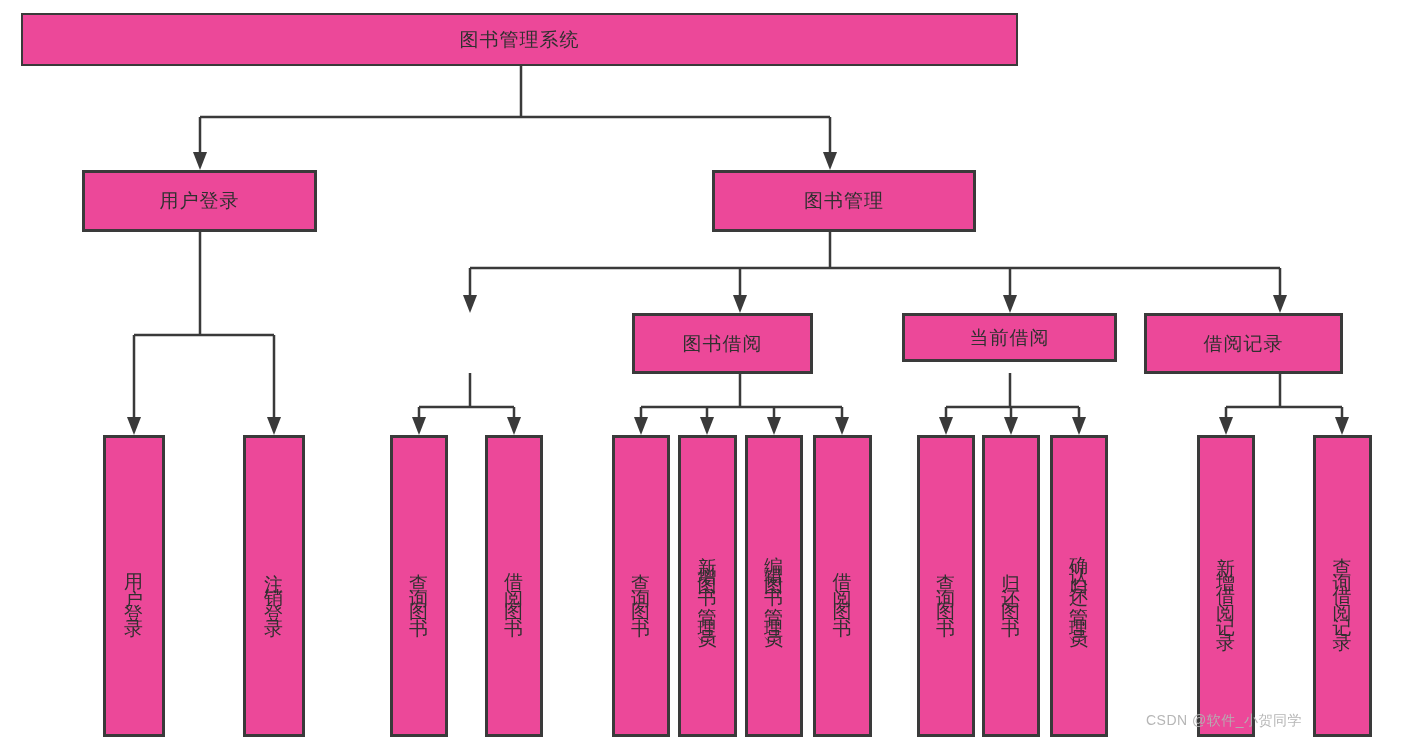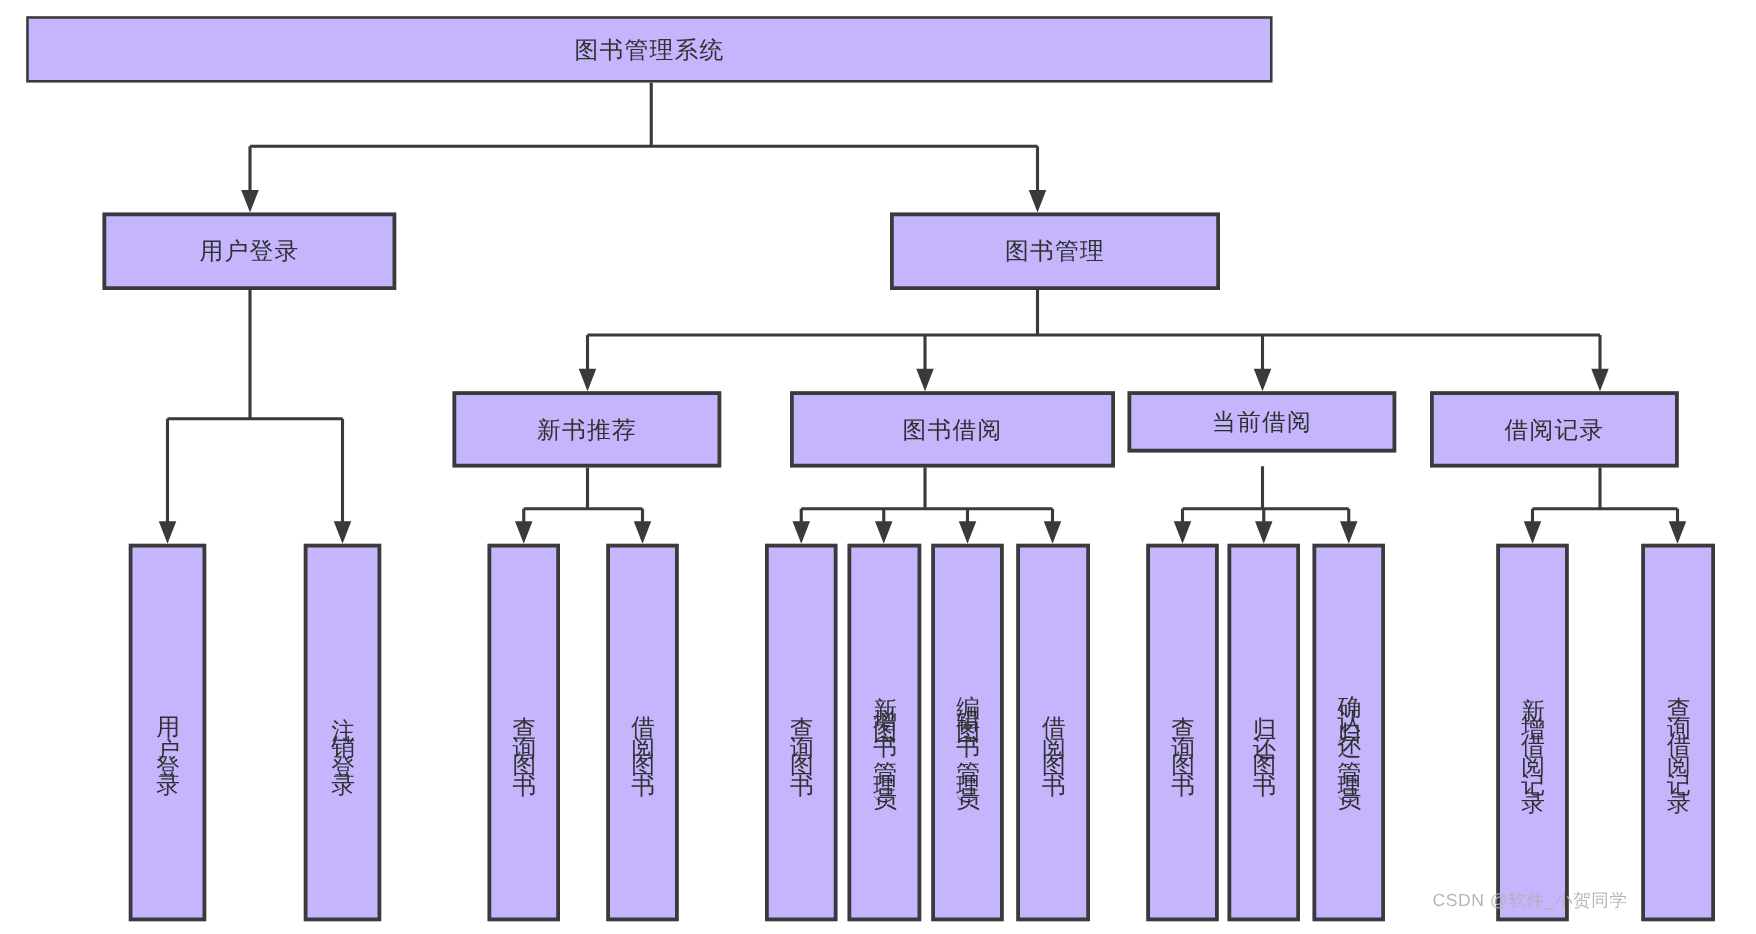--- a/index.html
+++ b/index.html
@@ -12,21 +12,21 @@
     overflow: hidden;
   }
   .connectors {
     position: absolute;
     left: 0; top: 0;
     width: 1405px; height: 747px;
   }
   .node {
     position: absolute;
     box-sizing: border-box;
-    background: #c4b5fd;
+    background: #ec4899;
     border: 3px solid #3a3a3a;
     color: #303030;
     display: flex;
     align-items: center;
     justify-content: center;
     font-size: 19px;
     letter-spacing: 1px;
     text-align: center;
   }
   .node.root { border-width: 2px; }
@@ -102,22 +102,21 @@
       <polygon points="1219,417 1233,417 1226,435"></polygon>
       <polygon points="1335,417 1349,417 1342,435"></polygon>
     </g>
   </svg>
 
   <div class="node root" style="left:21px; top:13px; width:997px; height:53px;">图书管理系统</div>
 
   <div class="node" style="left:82px; top:170px; width:235px; height:62px;">用户登录</div>
   <div class="node" style="left:712px; top:170px; width:264px; height:62px;">图书管理</div>
 
-  <div class="node" style="left:362px; top:313px; width:215px; height:61px;">新书推荐</div>
-  <div class="node" style="left:632px; top:313px; width:260px; height:61px;">图书借阅</div>
+  <div class="node" style="left:632px; top:313px; width:181px; height:61px;">图书借阅</div>
   <div class="node" style="left:902px; top:313px; width:215px; height:49px;">当前借阅</div>
   <div class="node" style="left:1144px; top:313px; width:199px; height:61px;">借阅记录</div>
 
   <div class="node v-node" style="left:103px; top:435px; width:62px; height:302px;">用户登录</div>
   <div class="node v-node" style="left:243px; top:435px; width:62px; height:302px;">注销登录</div>
 
   <div class="node v-node" style="left:390px; top:435px; width:58px; height:302px;">查询图书</div>
   <div class="node v-node" style="left:485px; top:435px; width:58px; height:302px;">借阅图书</div>
 
   <div class="node v-node" style="left:612px; top:435px; width:58px; height:302px;">查询图书</div>

